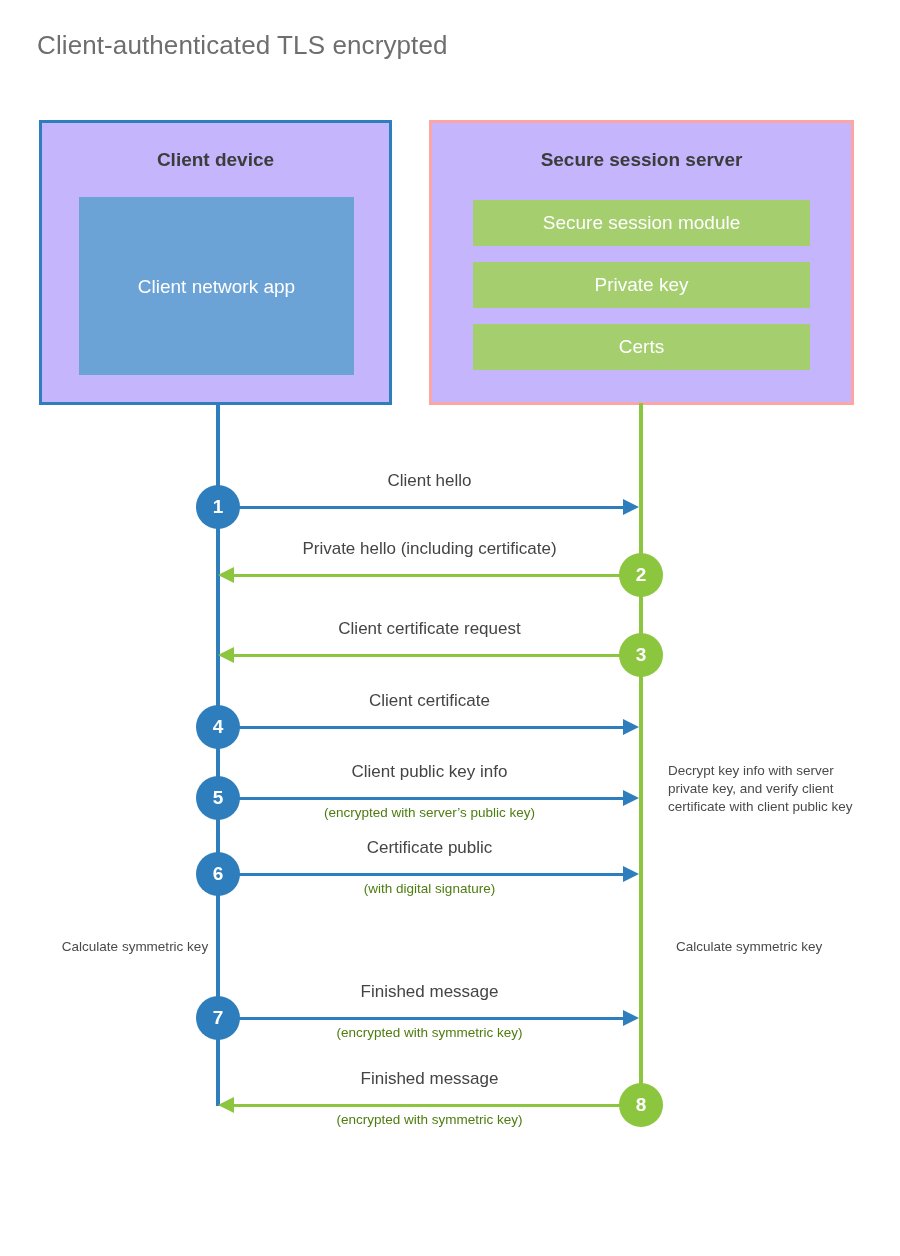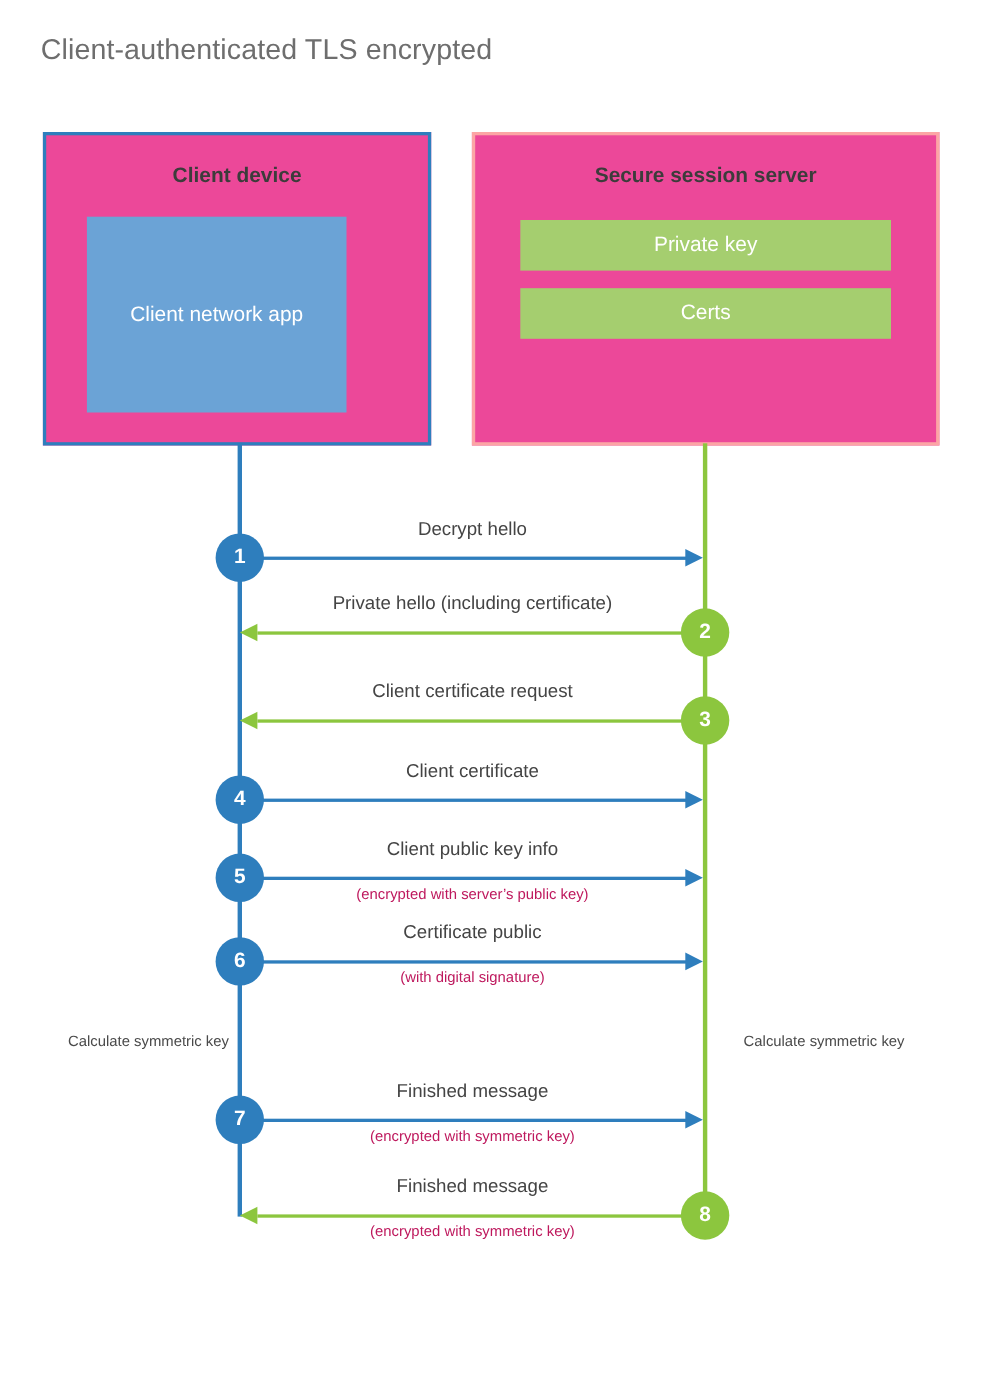--- a/index.html
+++ b/index.html
@@ -27,21 +27,21 @@
     font-size: 26px;
     font-weight: 400;
     color: #6e6e6e;
     letter-spacing: 0.1px;
     white-space: nowrap;
   }
 
   
   .actor-box {
     position: absolute;
-    background: #ec4899;
+    background: #c4b5fd;
     box-sizing: border-box;
   }
   #client-box {
     left: 39px;
     top: 120px;
     width: 353px;
     height: 285px;
     border: 3px solid #2e7ebd;
   }
   #server-box {
@@ -60,21 +60,21 @@
     font-size: 19px;
     font-weight: bold;
     color: #3c3c3b;
   }
 
   
   #client-app-block {
     position: absolute;
     left: 37px;
     top: 74px;
-    width: 236px;
+    width: 275px;
     height: 178px;
     background: #6ba3d6;
     color: #ffffff;
     font-size: 19px;
     line-height: 27px;
     display: flex;
     align-items: center;
     justify-content: center;
     text-align: center;
     box-sizing: border-box;
@@ -145,21 +145,21 @@
     color: #444444;
     top: -36px;
     white-space: nowrap;
   }
   .msg-sublabel {
     position: absolute;
     left: 218px;
     width: 423px;
     text-align: center;
     font-size: 13.5px;
-    color: #be185d;
+    color: #4d7c0f;
     top: 7px;
     white-space: nowrap;
   }
 
   
   .step-circle {
     position: absolute;
     width: 44px;
     height: 44px;
     border-radius: 50%;
@@ -192,33 +192,34 @@
   <div id="diagram-title">Client-authenticated TLS encrypted</div>
 
   <div class="actor-box" id="client-box">
     <div class="actor-title">Client device</div>
     <div id="client-app-block">Client network app</div>
   </div>
 
   <div class="actor-box" id="server-box">
     <div class="actor-title">Secure session server</div>
     <div id="server-blocks">
+      <div class="server-block">Secure session module</div>
       <div class="server-block">Private key</div>
       <div class="server-block">Certs</div>
     </div>
   </div>
 
   <div class="lifeline" id="client-lifeline"></div>
   <div class="lifeline" id="server-lifeline"></div>
 
   <div id="messages-layer">
       <div class="msg msg-c2s" style="top: 507px;">
         <div class="msg-line"></div>
         <div class="msg-head"></div>
-        <div class="msg-label">Decrypt hello</div>
+        <div class="msg-label">Client hello</div>
       </div>
       <div class="step-circle client" style="top: 485px;">1</div>
       <div class="msg msg-s2c" style="top: 575px;">
         <div class="msg-line"></div>
         <div class="msg-head"></div>
         <div class="msg-label">Private hello (including certificate)</div>
       </div>
       <div class="step-circle server" style="top: 553px;">2</div>
       <div class="msg msg-s2c" style="top: 655px;">
         <div class="msg-line"></div>
@@ -255,16 +256,17 @@
       <div class="step-circle client" style="top: 996px;">7</div>
       <div class="msg msg-s2c" style="top: 1105px;">
         <div class="msg-line"></div>
         <div class="msg-head"></div>
         <div class="msg-label">Finished message</div>
         <div class="msg-sublabel">(encrypted with symmetric key)</div>
       </div>
       <div class="step-circle server" style="top: 1083px;">8</div>
     </div>
 
+  <div class="side-note" id="note-decrypt">Decrypt key info with server private key, and verify client certificate with client public key</div>
   <div class="side-note" id="note-calc-client">Calculate symmetric key</div>
   <div class="side-note" id="note-calc-server">Calculate symmetric key</div>
 
 </div>
 
 </body></html>

